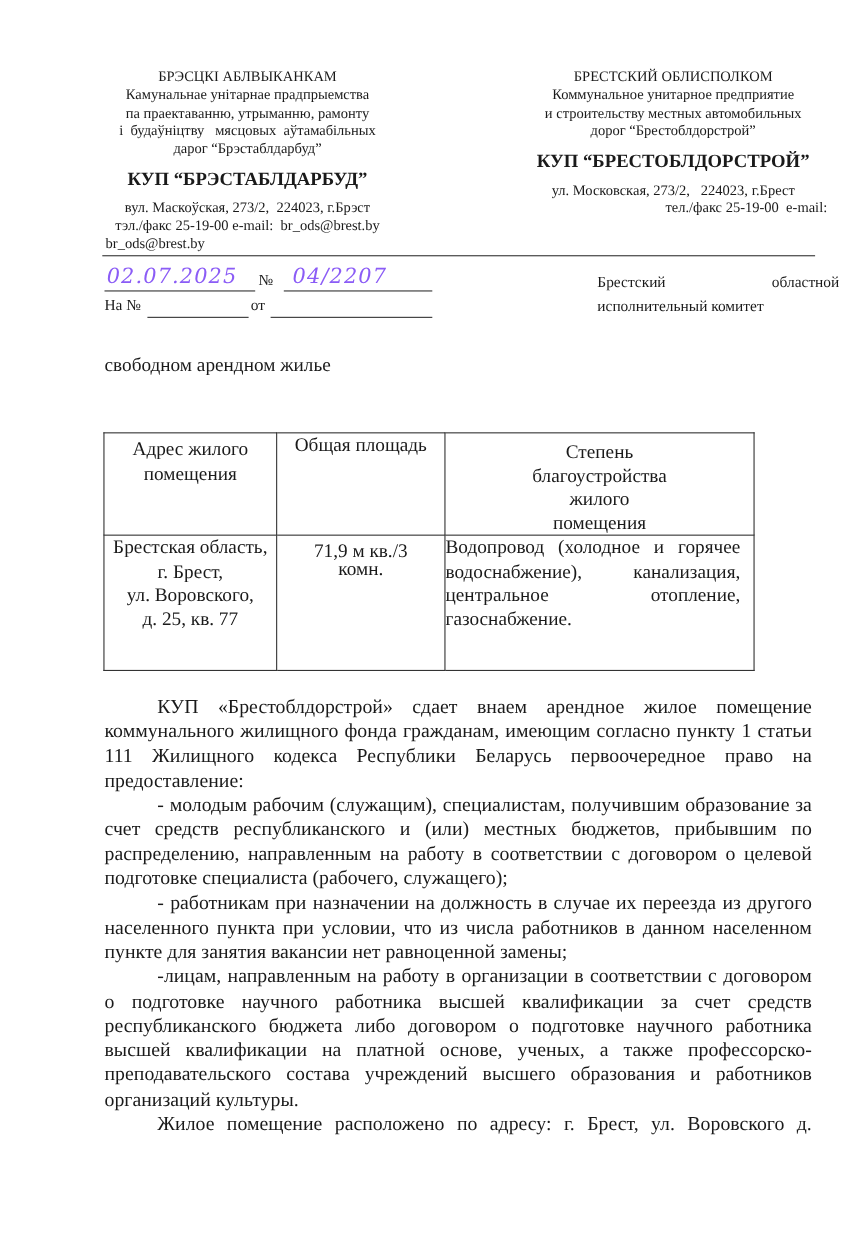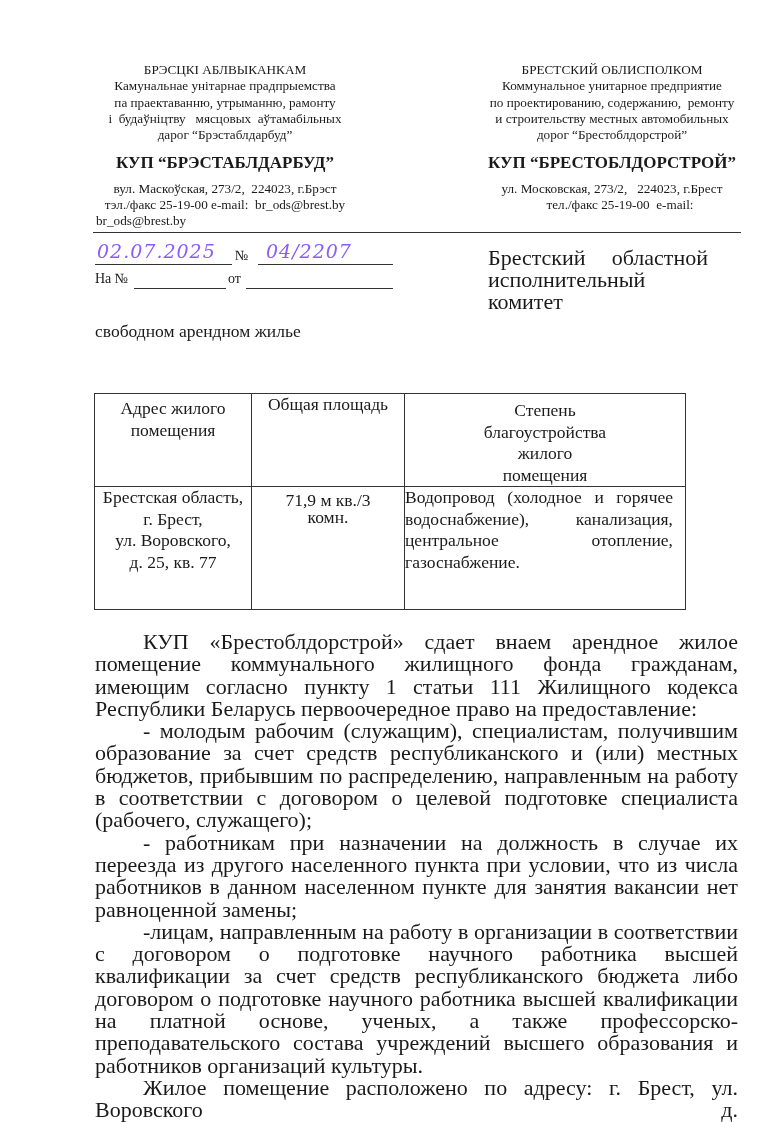--- a/index.html
+++ b/index.html
@@ -9,32 +9,32 @@
   .hdr { text-align:center; font-size:13.2px; line-height:16.3px; }
   .hdr .big { font-weight:bold; font-size:17px; margin-top:10px; margin-bottom:8px; line-height:20px; }
   .hdr .addr { font-size:13.2px; line-height:16px; }
   #left-hdr { left:90px; top:62px; width:270px; }
   #right-hdr { left:472px; top:62px; width:280px; }
   #left-hdr .email2 { text-align:left; margin-left:-1px; }
   .rule { position:absolute; left:93px; width:648px; top:232px; height:0; border-top:1.3px solid #333; }
   .reg { font-size:14px; }
   .hand { font-family:"DejaVu Serif", serif; font-style:italic; color:#8b5cf6; font-size:19px; letter-spacing:1px; position:absolute; }
   .uline { position:absolute; border-top:1px solid #333; height:0; }
-  .addressee { left:488px; top:247px; width:220px; font-size:22px; line-height:22px; }
+  .addressee { left:543px; top:247px; width:220px; font-size:14px; line-height:22px; }
   .addressee .l1 { display:flex; justify-content:space-between; }
   .subject { left:95px; top:320px; font-size:17.5px; line-height:22px; }
   table.info { position:absolute; left:94px; top:393px; width:592px; border-collapse:collapse; font-size:17.5px; line-height:21.5px; }
   table.info td { border:1.2px solid #333; vertical-align:top; padding:0; }
   table.info .h1 { width:156px; height:72px; text-align:center; padding-top:4px; }
   table.info .h2 { width:152px; text-align:center; }
   table.info .h3 { text-align:center; padding-top:6px; }
   table.info .r1 { height:122px; text-align:center; }
   table.info .r2 { text-align:center; padding-top:5px; line-height:17px; }
   table.info .r3 { text-align:justify; padding-right:12px; }
-  .body-text { position:absolute; left:95px; top:631px; width:643px; font-size:22px; line-height:22.3px; text-align:justify; }
+  .body-text { position:absolute; left:95px; top:631px; width:643px; font-size:18px; line-height:22.3px; text-align:justify; }
   .body-text p { margin:0; text-indent:48px; text-align:justify; text-align-last:left; }
   .body-text p.full { text-align-last:justify; }
 </style>
 </head>
 <body>
 
 <div id="left-hdr" class="abs hdr">
   <div>БРЭСЦКІ АБЛВЫКАНКАМ</div>
   <div>Камунальнае унітарнае прадпрыемства</div>
   <div>па праектаванню, утрыманню, рамонту</div>
@@ -42,26 +42,25 @@
   <div>дарог  “Брэстаблдарбуд”</div>
   <div class="big">КУП “БРЭСТАБЛДАРБУД”</div>
   <div class="addr" style="white-space:pre;">вул. Маскоўская, 273/2,  224023, г.Брэст</div>
   <div class="addr" style="white-space:pre;">тэл./факс 25-19-00 e-mail:  br_ods@brest.by</div>
   <div class="addr email2" style="margin-left:6px;">br_ods@brest.by</div>
 </div>
 
 <div id="right-hdr" class="abs hdr">
   <div>БРЕСТСКИЙ ОБЛИСПОЛКОМ</div>
   <div>Коммунальное унитарное предприятие</div>
-  <div style="white-space:pre;">по проектированию, содержанию,  ремонту</div>
   <div>и строительству местных автомобильных</div>
   <div>дорог “Брестоблдорстрой”</div>
   <div class="big">КУП “БРЕСТОБЛДОРСТРОЙ”</div>
   <div class="addr" style="white-space:pre;">ул. Московская, 273/2,   224023, г.Брест</div>
-  <div class="addr" style="white-space:pre; text-align:center; margin-left:16px;">тел./факс 25-19-00  e-mail:</div>
+  <div class="addr" style="white-space:pre; text-align:right; margin-left:16px;">тел./факс 25-19-00  e-mail:</div>
 </div>
 
 <div class="rule"></div>
 
 <div>
   <span class="hand" style="left:97px; top:240px;">02.07.2025</span>
   <div class="uline" style="left:95px; top:264px; width:137px;"></div>
   <span class="abs reg" style="left:235px; top:248px;">№</span>
   <span class="hand" style="left:266px; top:240px;">04/2207</span>
   <div class="uline" style="left:258px; top:264px; width:135px;"></div>

